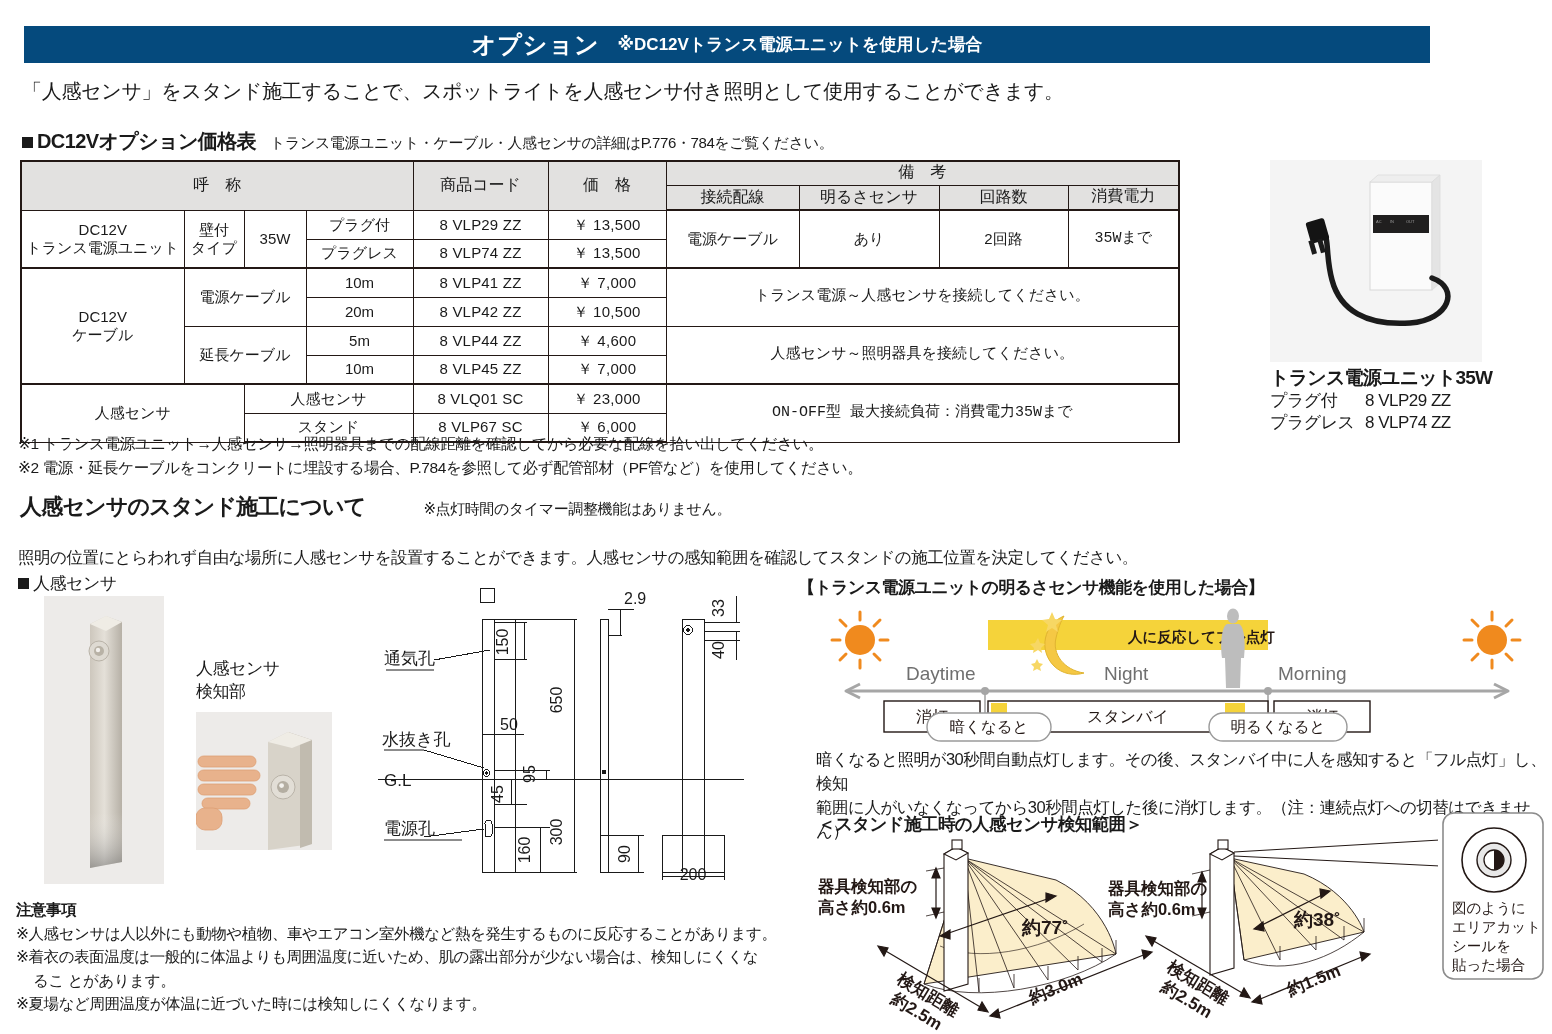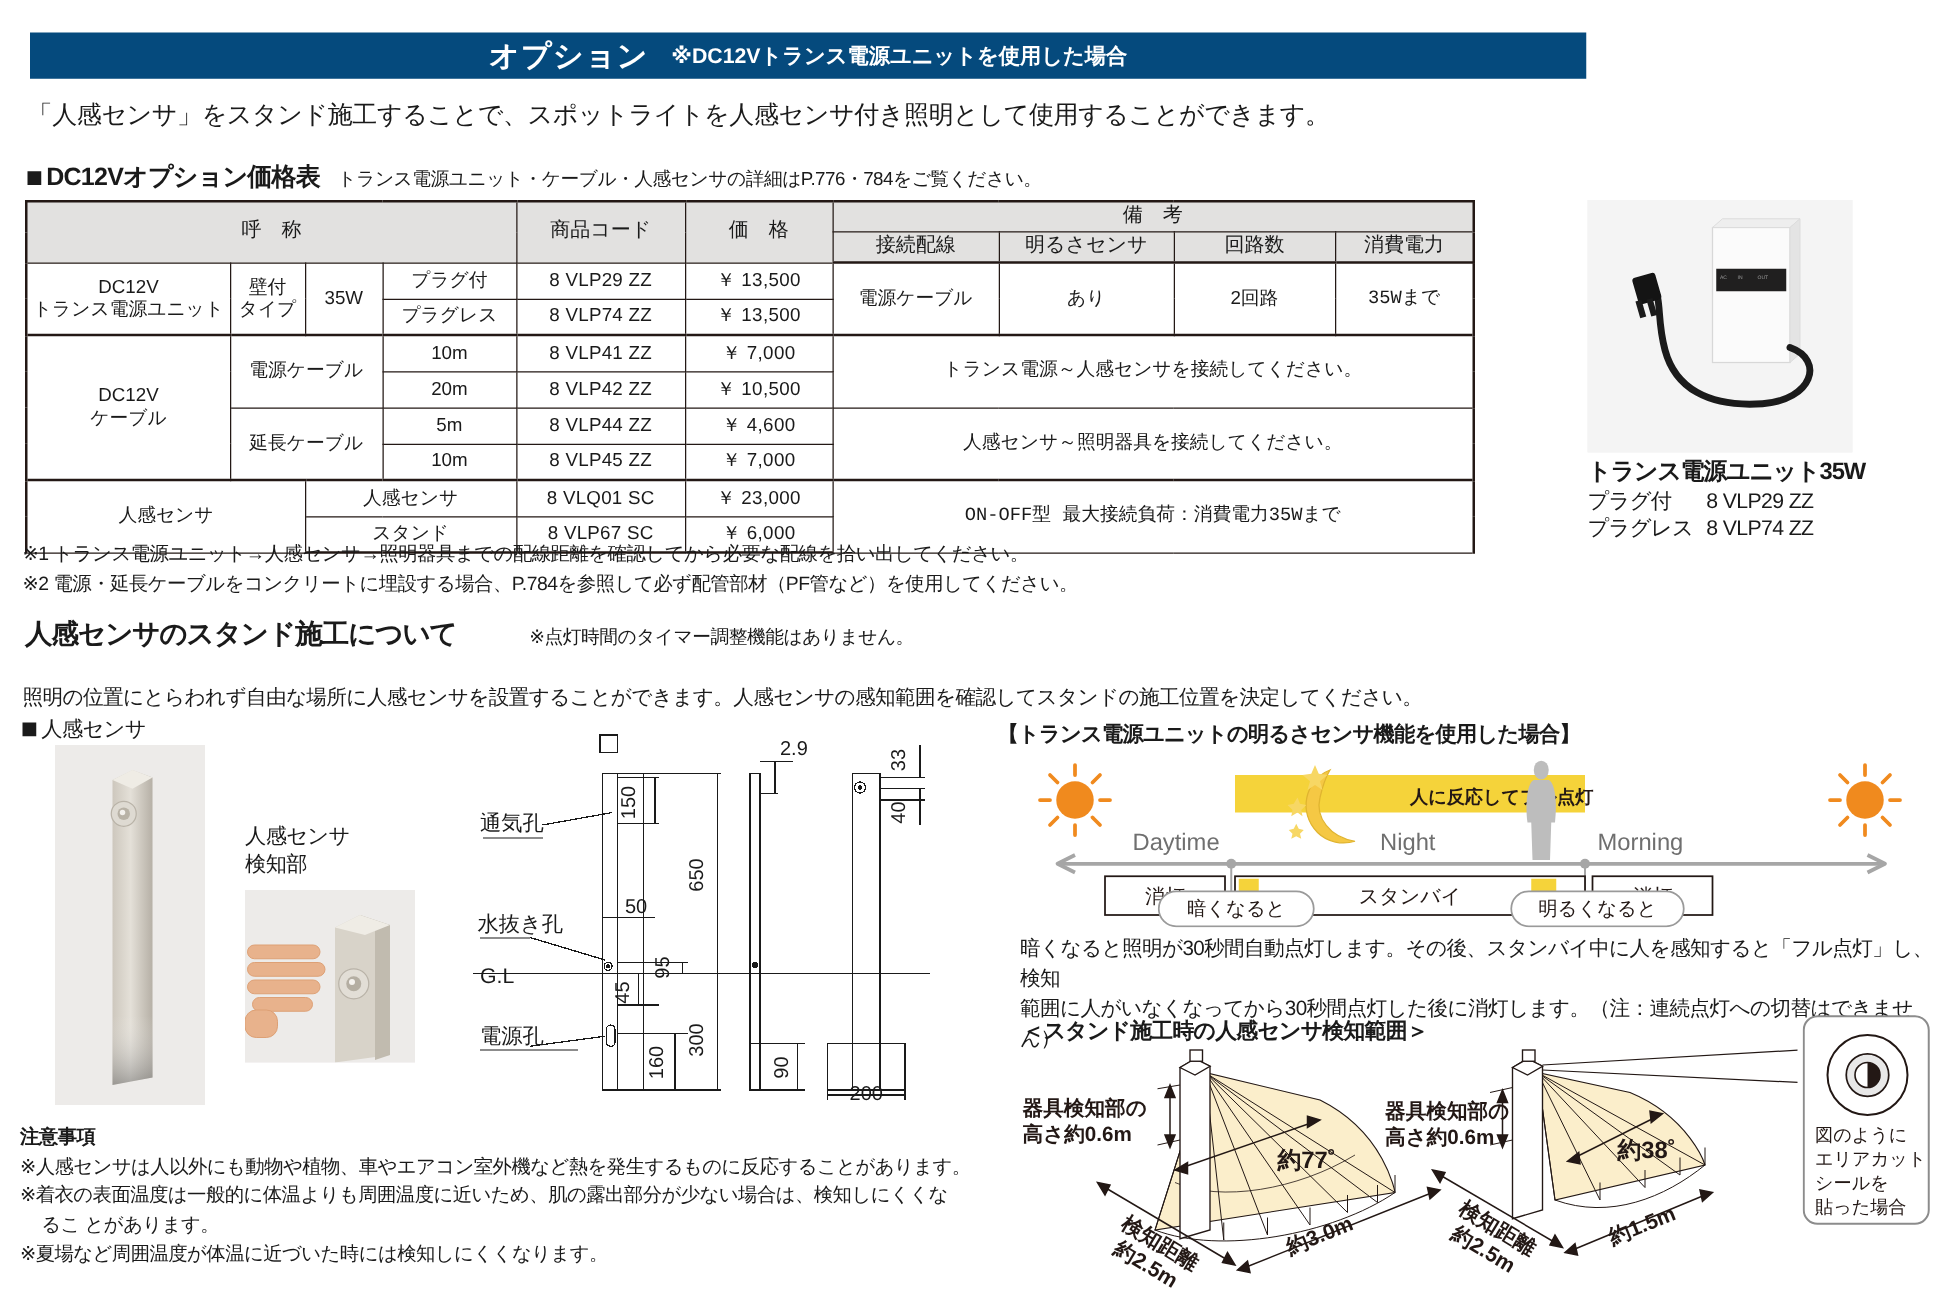--- a/index.html
+++ b/index.html
@@ -5,21 +5,21 @@
   html,body{margin:0;padding:0;background:#fff;}
   body{
     width:1552px;height:1034px;position:relative;overflow:hidden;
     font-family:"Liberation Sans","DejaVu Sans",sans-serif;
     color:#1a1a1a;
   }
   .abs{position:absolute;}
 
   
   #header-band{
-    left:24px;top:26px;width:1245px;height:37px;
+    left:24px;top:26px;width:1406px;height:37px;
     background:#054a7d;color:#fff;
     display:flex;align-items:center;justify-content:center;
   }
   #header-band .h-title{font-size:24px;font-weight:bold;letter-spacing:1px;}
   #header-band .h-sub{font-size:17px;font-weight:bold;margin-left:18px;letter-spacing:0px;}
 
   
   #lead-text{left:22px;top:78px;font-size:20px;letter-spacing:-0.3px;white-space:nowrap;}
 
   

